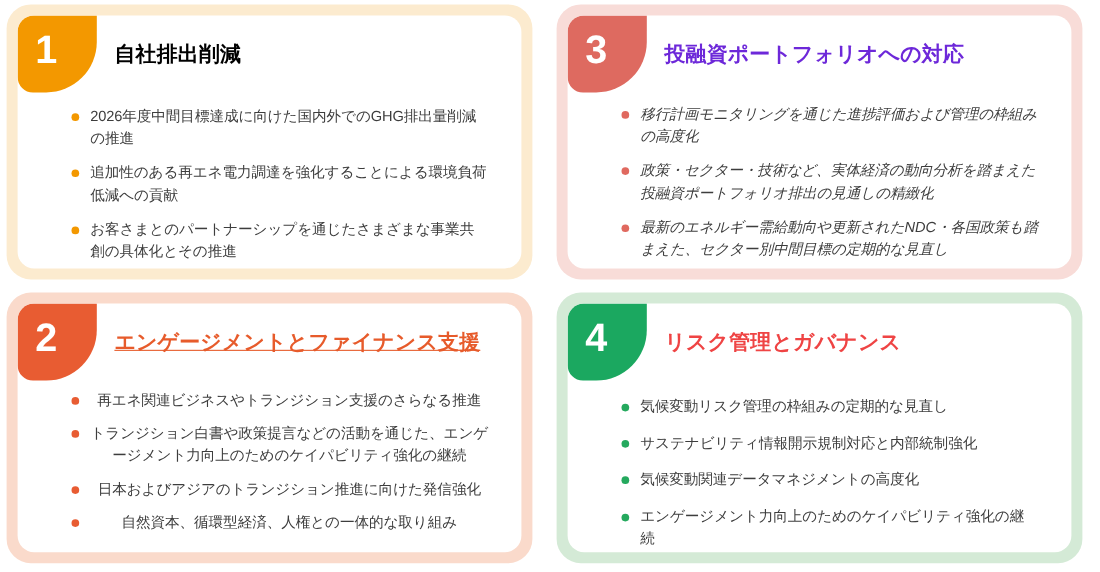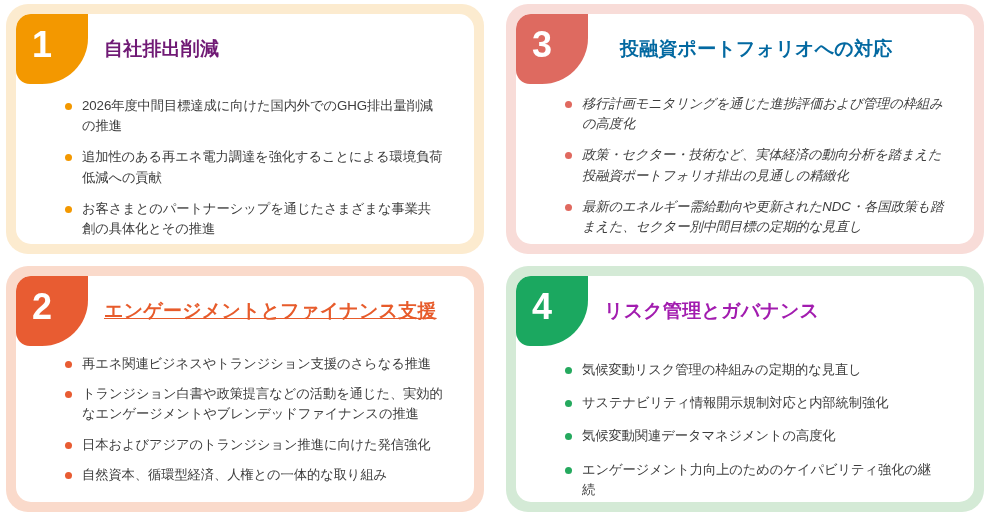--- a/index.html
+++ b/index.html
@@ -110,43 +110,43 @@
     top: 7px;
     width: 7px;
     height: 7px;
     border-radius: 50%;
     background: var(--dot, #F39800);
   }
 
   
   .c1 .card       { background: #FCEBCF; }
   .c1 .badge      { background: #F39800; }
-  .c1 .title      { color: #701a75; }
+  .c1 .title      { color: #000000; }
   .c1 .bullet     { --dot: #F39800; }
 
   
   .c2 .card       { background: #FADACB; }
   .c2 .badge      { background: #E85C32; }
   .c2 .title      { color: #E75B2B; text-decoration: underline; }
   .c2 .bullet     { --dot: #E85C32; }
 
   
   .c3 .card       { background: #F8DCD8; }
   .c3 .badge      { background: #DE6A60; }
-  .c3 .title      { color: #0369a1; margin-left: 16px; }
+  .c3 .title      { color: #6d28d9; }
   .c3 .bullet     { --dot: #E0695F; }
 
   
   .c4 .card       { background: #D4EAD6; }
   .c4 .badge      { background: #1BA860; }
-  .c4 .title      { color: #a21caf; }
+  .c4 .title      { color: #ef4444; }
   .c4 .bullet     { --dot: #25A95E; }
 
   
-  .c2 .bullets { top: 66px; }
+  .c2 .bullets { top: 66px; text-align: center; }
   .c2 .bullet  { margin-bottom: 10px; }
   .c4 .bullets { top: 72px; }
   .c4 .bullet  { margin-bottom: 13px; }
   .c3 .bullets { top: 68px; font-style: italic; }
 </style>
 </head>
 <body>
 
 <div class="grid">
 
@@ -178,21 +178,21 @@
     </div>
   </div>
 
   <div class="cell c2">
     <div class="card">
       <div class="card-inner">
         <div class="badge">2</div>
         <div class="title">エンゲージメントとファイナンス支援</div>
         <ul class="bullets">
           <li class="bullet">再エネ関連ビジネスやトランジション支援のさらなる推進</li>
-          <li class="bullet">トランジション白書や政策提言などの活動を通じた、実効的なエンゲージメントやブレンデッドファイナンスの推進</li>
+          <li class="bullet">トランジション白書や政策提言などの活動を通じた、エンゲージメント力向上のためのケイパビリティ強化の継続</li>
           <li class="bullet">日本およびアジアのトランジション推進に向けた発信強化</li>
           <li class="bullet">自然資本、循環型経済、人権との一体的な取り組み</li>
         </ul>
       </div>
     </div>
   </div>
 
   <div class="cell c4">
     <div class="card">
       <div class="card-inner">

